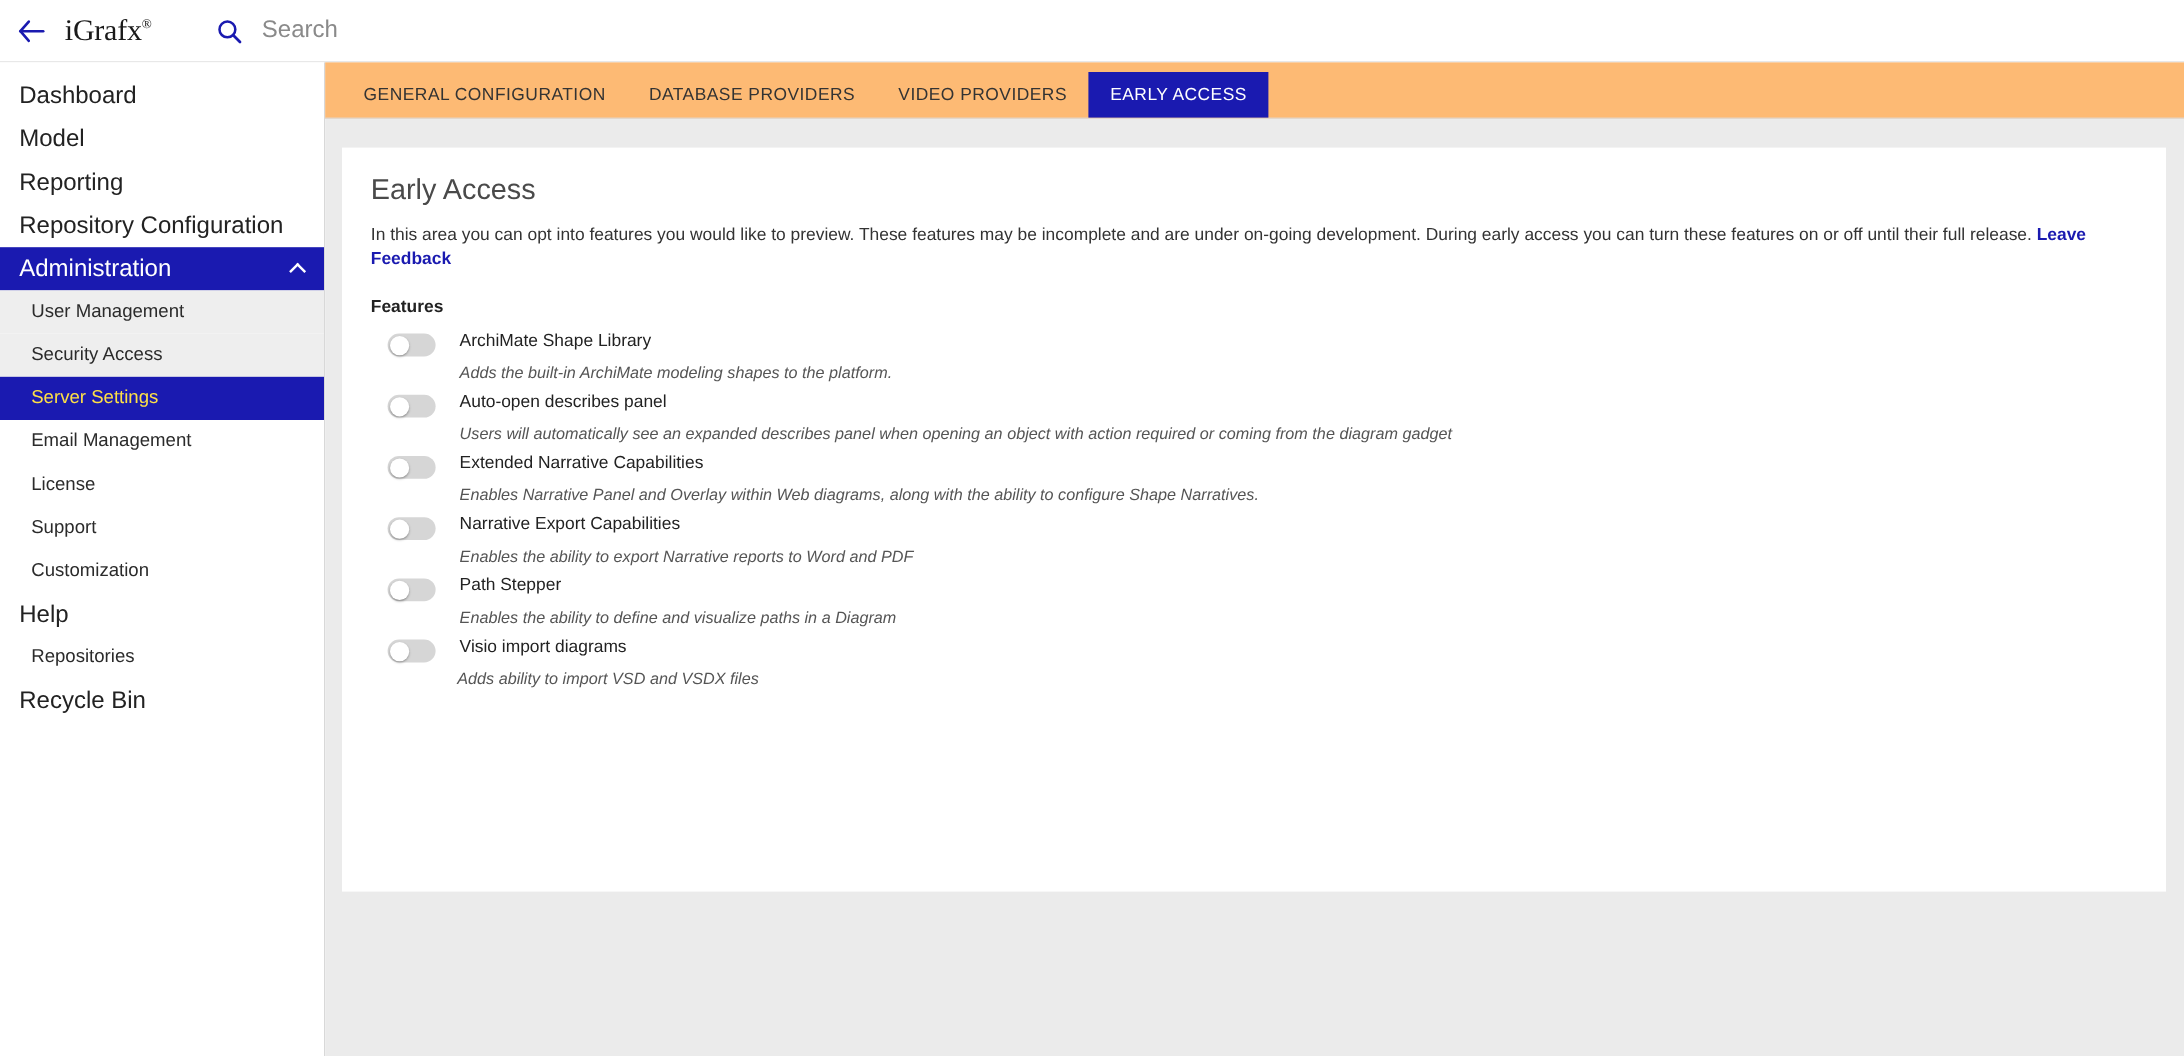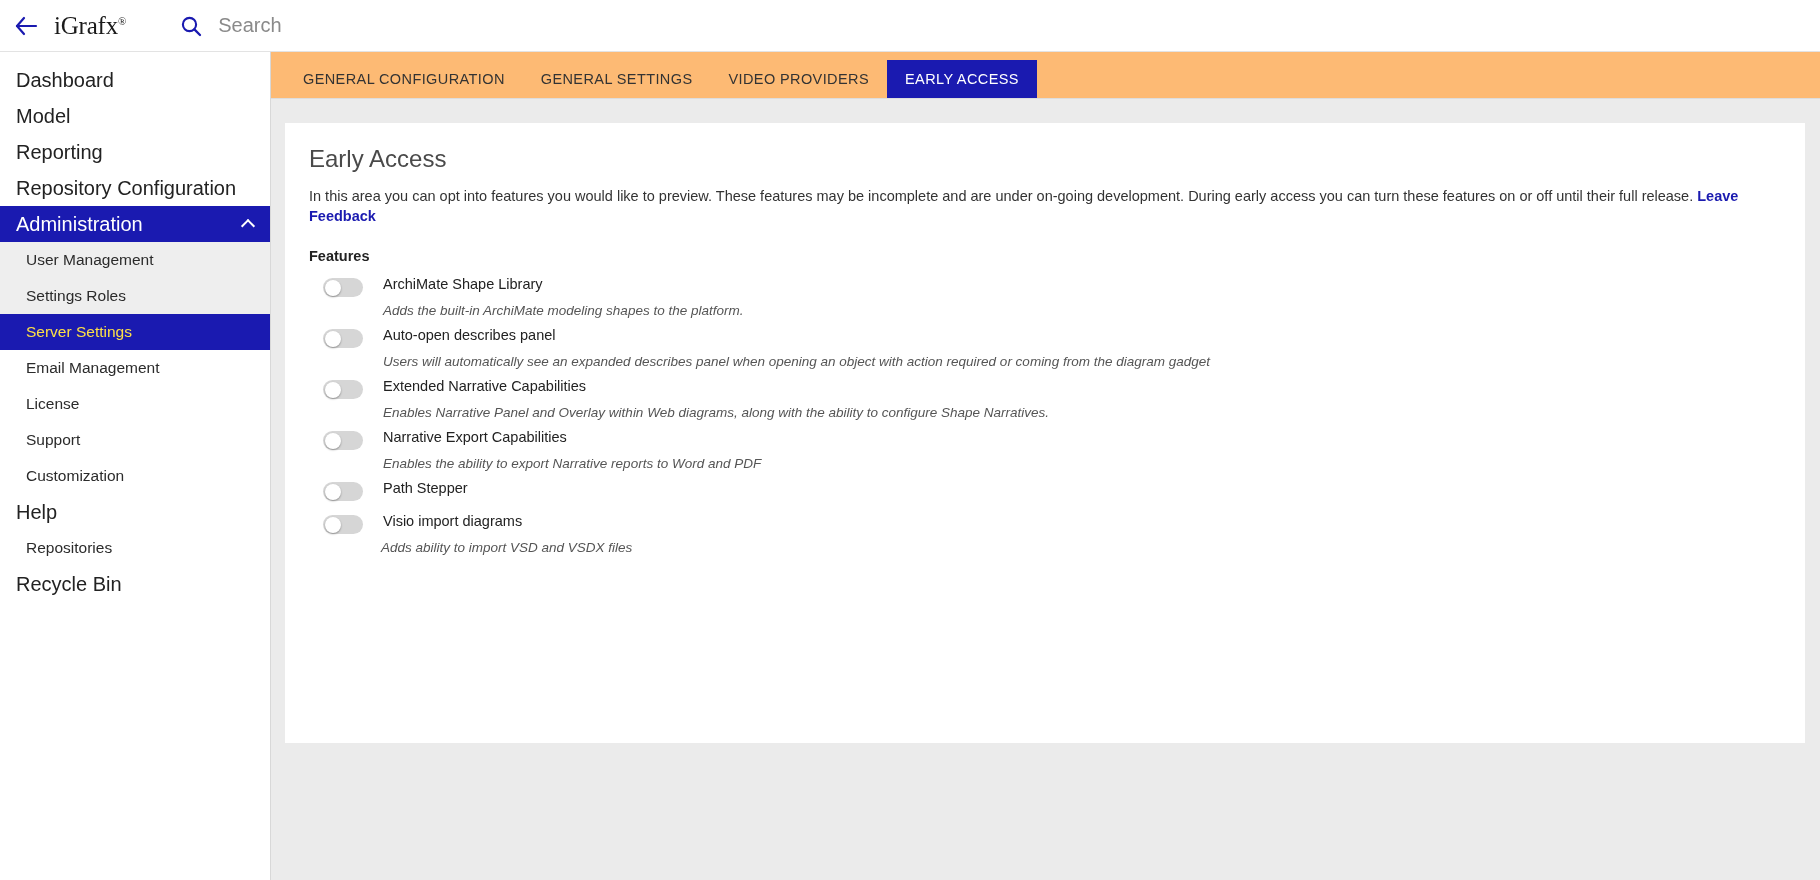--- a/index.html
+++ b/index.html
@@ -276,21 +276,21 @@
       <span class="lbl">Repository Configuration</span>
     </div>
     <div class="nav-item group-header">
       <span class="lbl">Administration</span>
       <span class="chev"></span>
     </div>
     <div class="nav-item sub group-shaded">
       <span class="lbl">User Management</span>
     </div>
     <div class="nav-item sub group-shaded">
-      <span class="lbl">Settings Roles</span>
+      <span class="lbl">Security Access</span>
     </div>
     <div class="nav-item sub active-sub">
       <span class="lbl">Server Settings</span>
     </div>
     <div class="nav-item sub">
       <span class="lbl">Email Management</span>
     </div>
     <div class="nav-item sub">
       <span class="lbl">License</span>
     </div>
@@ -311,21 +311,21 @@
     </div>
   </div>
 
   <div class="content">
 
     <div class="tabbar">
       <div class="tab">
         <span>GENERAL CONFIGURATION</span>
       </div>
       <div class="tab">
-        <span>GENERAL SETTINGS</span>
+        <span>DATABASE PROVIDERS</span>
       </div>
       <div class="tab">
         <span>VIDEO PROVIDERS</span>
       </div>
       <div class="tab active">
         <span>EARLY ACCESS</span>
       </div>
     </div>
 
     <div class="panel">
@@ -388,20 +388,21 @@
 
         <div class="feature-block">
           <div class="feature-row">
             <div class="toggle">
                 <div class="knob"></div>
               </div>
             <div class="feature-text">
               <div class="feature-name">Path Stepper</div>
             </div>
           </div>
+          <div class="feature-desc" style="margin-left:74px;margin-top:-6px;">Enables the ability to define and visualize paths in a Diagram</div>
         </div>
 
         <div class="feature-block">
           <div class="feature-row">
             <div class="toggle">
                 <div class="knob"></div>
               </div>
             <div class="feature-text">
               <div class="feature-name">Visio import diagrams</div>
             </div>

